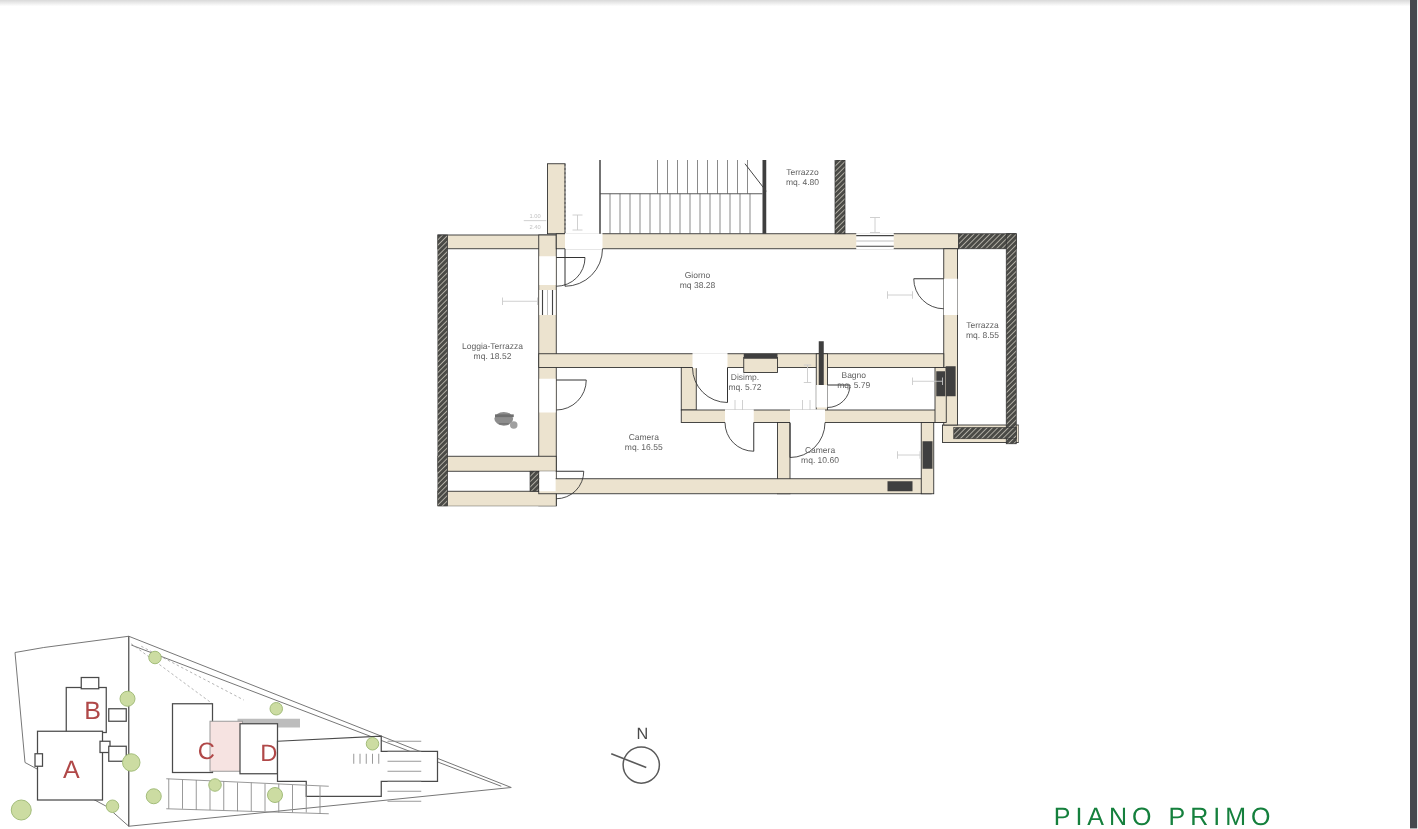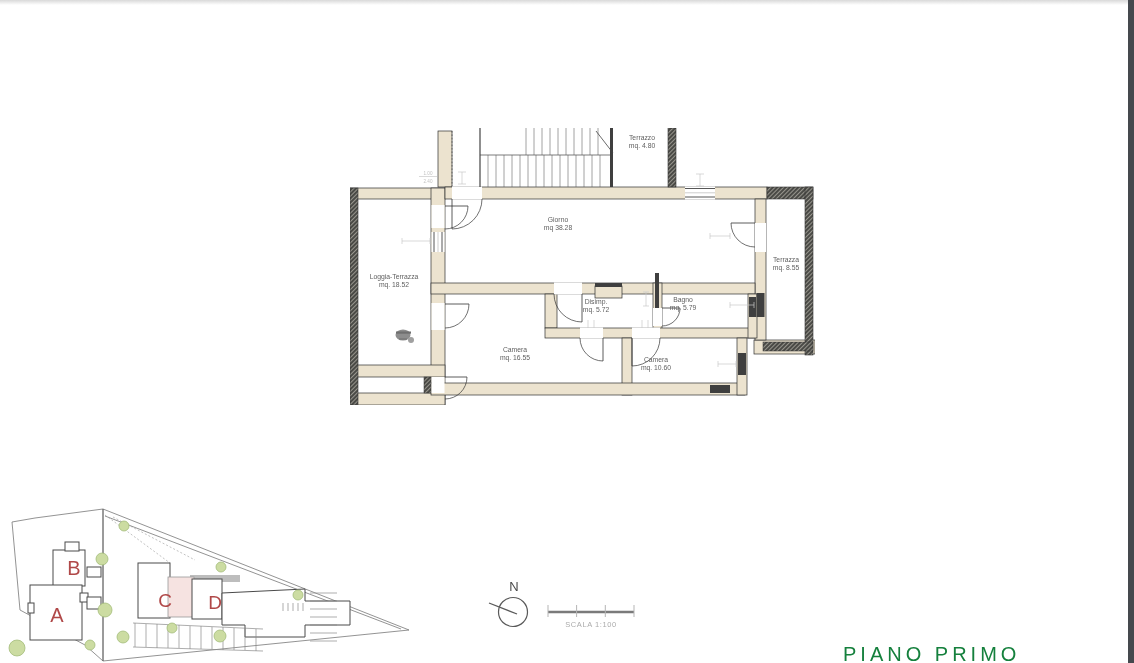--- a/index.html
+++ b/index.html
@@ -295,27 +295,17 @@
   </div>
 
   <div class="compass-wrap">
   <svg width="56" height="62" viewBox="0 0 56 62">
     <text x="28" y="17" text-anchor="middle" font-size="13" fill="#4a4a4a">N</text>
     <circle cx="27" cy="38" r="14.5" fill="none" stroke="#5a5a5a" stroke-width="1.2"></circle>
     <line x1="3" y1="29" x2="31" y2="40" stroke="#5a5a5a" stroke-width="1.3"></line>
   </svg>
   </div>
 
-  <div class="scalebar-wrap">
-  <svg width="92" height="36" viewBox="0 0 92 36">
-    <line x1="2" y1="16" x2="88" y2="16" stroke="#7a7a7a" stroke-width="2.6"></line>
-    <line x1="2" y1="9" x2="2" y2="21" stroke="#b5b5b5" stroke-width="1"></line>
-    <line x1="30.6" y1="9" x2="30.6" y2="21" stroke="#b5b5b5" stroke-width="1"></line>
-    <line x1="59.3" y1="9" x2="59.3" y2="21" stroke="#b5b5b5" stroke-width="1"></line>
-    <line x1="88" y1="9" x2="88" y2="21" stroke="#b5b5b5" stroke-width="1"></line>
-    <text x="45" y="31" text-anchor="middle" font-size="7.5" fill="#ababab" letter-spacing="0.6">SCALA 1:100</text>
-  </svg>
-  </div>
 
   <div class="plan-title">PIANO PRIMO</div>
 
   <div class="vscrollbar"></div>
 </div>
 
 </body></html>

